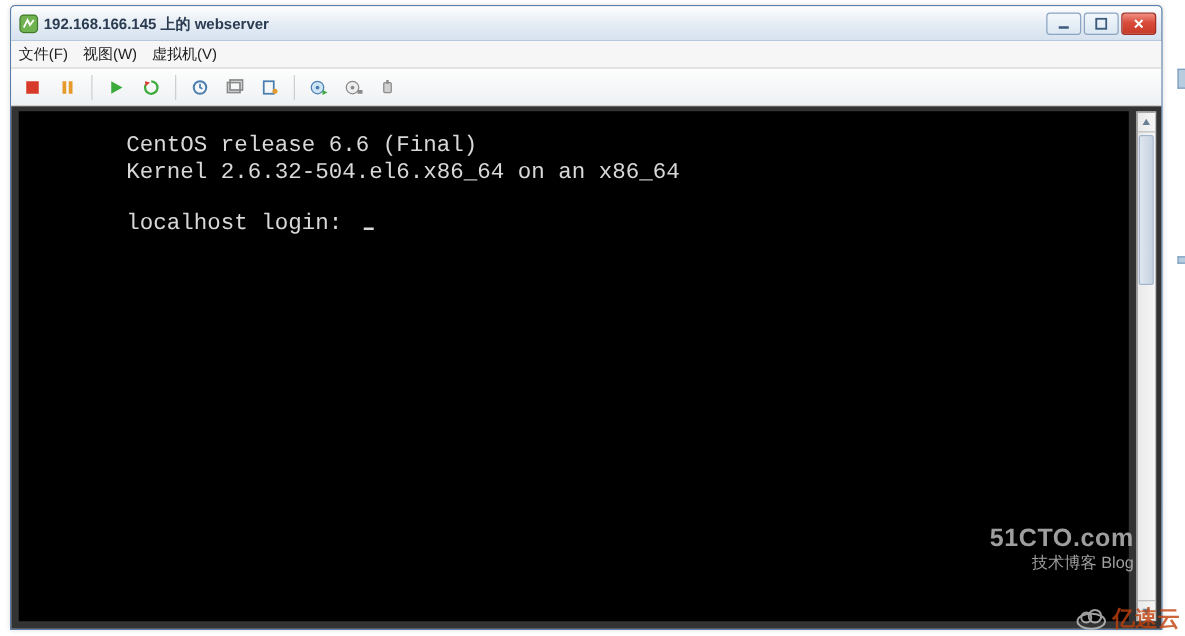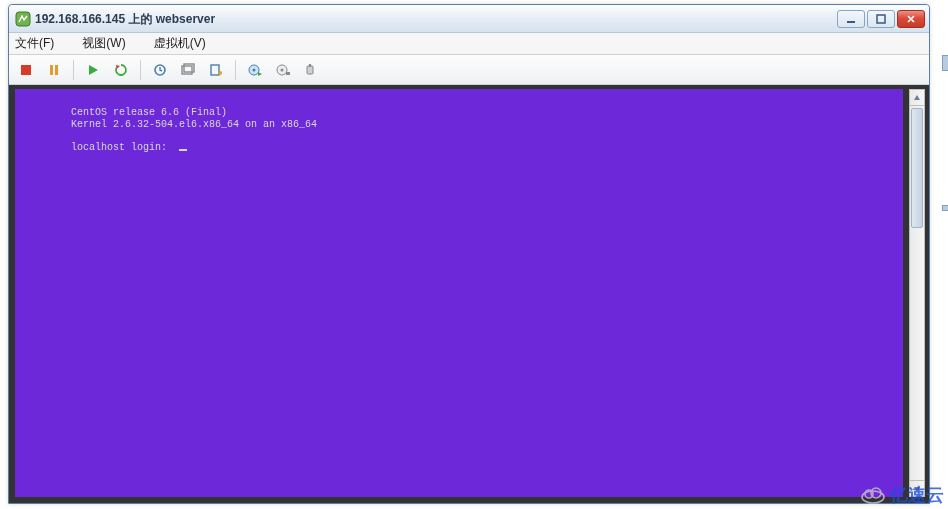--- a/index.html
+++ b/index.html
@@ -51,21 +51,21 @@
       background: linear-gradient(#f08f82, #d94b3a 45%, #c73a28);
       border-color: #9e2f22;
       color: #fff;
     }
     .win-btn svg { width: 10px; height: 10px; }
     .menubar {
       height: 22px;
       display: flex;
       align-items: center;
       padding: 0 6px;
-      gap: 28px;
+      gap: 12px;
       border-bottom: 1px solid #d0d0d0;
       background: #f6f6f6;
     }
     .menu-item { cursor: pointer; color: #222; }
     .toolbar {
       height: 30px;
       display: flex;
       align-items: center;
       padding: 0 6px;
       gap: 6px;
@@ -81,25 +81,25 @@
     .tsep { width: 1px; height: 20px; background: #cfcfcf; margin: 0 2px; }
     .console-area {
       position: relative;
       background: #333;
       height: calc(100% - 28px - 22px - 30px);
       padding: 4px 6px 6px 6px;
     }
     .console {
       width: calc(100% - 20px);
       height: 100%;
-      background: #6d28d9;
+      background: #000000;
       color: #d8d8d8;
       font-family: "Courier New", monospace;
-      font-size: 10px;
-      padding: 18px 20px 10px 56px;
+      font-size: 18px;
+      padding: 18px 20px 10px 86px;
       white-space: pre;
       line-height: 1.15;
       position: relative;
     }
     .cursor {
       display: inline-block;
       width: 8px; height: 2px;
       background: #d8d8d8;
       vertical-align: -1px;
       margin-left: 6px;
@@ -129,21 +129,21 @@
       position: absolute; right: 22px; bottom: 44px;
       color: #b0b0b0; font-family: Arial, sans-serif;
       text-align: right; pointer-events: none;
       opacity: .9;
     }
     .watermark1 .l1 { font-size: 20px; font-weight: bold; letter-spacing: .5px;}
     .watermark1 .l2 { font-size: 13px; margin-top: -2px;}
     .watermark2 {
       position: absolute; right: 4px; bottom: 2px;
       display: flex; align-items: center; gap: 4px;
-      color: #1d4ed8; font-size: 18px; font-weight: bold;
+      color: #c2410c; font-size: 18px; font-weight: bold;
       pointer-events: none; opacity: .8;
     }
     .right-edge { position:absolute; right:0; top:55px; width:6px; height:16px; background:#b8cce0; border:1px solid #7f9fc0; border-right:none;}
     .right-edge2 { position:absolute; right:0; top:205px; width:6px; height:6px; background:#b8cce0; border:1px solid #7f9fc0; border-right:none;}
   </style>
 </head>
 <body>
 
 <div class="window">
   <div class="titlebar">
@@ -255,20 +255,24 @@
           <svg width="8" height="8">
             <polygon points="4,1 7,6 1,6" fill="#6a7f95"></polygon>
           </svg>
         </div>
       <div class="thumb"></div>
       <div class="arrow bottom">
           <svg width="8" height="8">
             <polygon points="1,2 7,2 4,7" fill="#6a7f95"></polygon>
           </svg>
         </div>
+    </div>
+    <div class="watermark1">
+      <div class="l1">51CTO.com</div>
+      <div class="l2">技术博客  Blog</div>
     </div>
   </div>
 </div>
 
 <div class="right-edge"></div>
 <div class="right-edge2"></div>
 
 <div class="watermark2">
   <svg width="26" height="18" viewBox="0 0 26 18">
       <ellipse cx="13" cy="11" rx="11" ry="6" fill="none" stroke="#c8c8c8" stroke-width="1.6"></ellipse>

